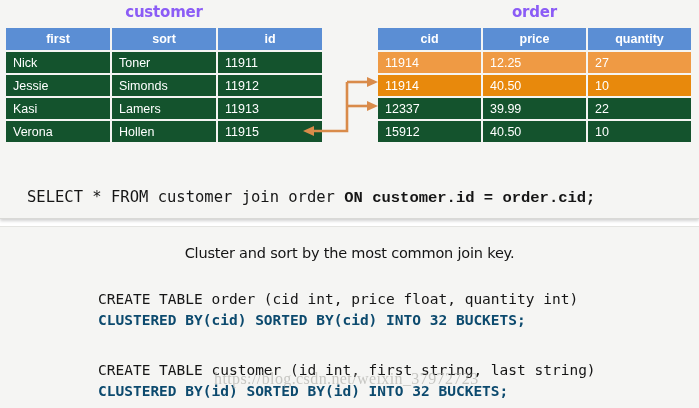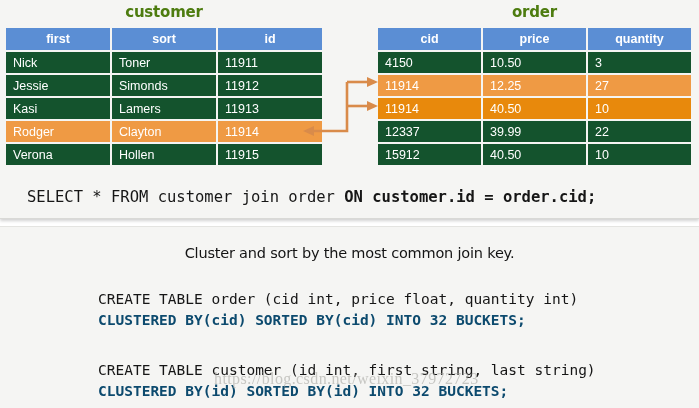--- a/index.html
+++ b/index.html
@@ -25,21 +25,21 @@
     border-bottom: 1px solid #d9d9d6;
     box-shadow: 0 2px 3px rgba(0,0,0,0.18);
     overflow: hidden;
   }
 
   .table-title {
     position: absolute;
     font-family: "DejaVu Sans", sans-serif;
     font-weight: bold;
     font-size: 15px;
-    color: #4d7c0f;
+    color: #8b5cf6;
     text-align: center;
     letter-spacing: -0.2px;
   }
   #customer-title { left: 6px;   top: 3px;  width: 316px; }
   #order-title    { left: 378px; top: 3px;  width: 313px; }
 
   .db-table {
     position: absolute;
     border-collapse: separate;
     border-spacing: 2px;
@@ -83,21 +83,21 @@
   #sql-line {
     position: absolute;
     left: 27px;
     top: 188px;
     font-family: "DejaVu Sans Mono", monospace;
     font-size: 15.5px;
     color: #161616;
     letter-spacing: 0px;
     white-space: nowrap;
   }
-  #sql-line .bold { font-weight: bold; }
+  #sql-line .bold { font-weight: bold; font-family: Liberation Mono, monospace; }
 
   
   #bottom-panel {
     position: absolute;
     left: 0;
     top: 226px;
     width: 699px;
     height: 182px;
     background: #f5f5f3;
     border-top: 1px solid #e4e4e1;
@@ -171,46 +171,36 @@
         <td class="green">Jessie</td>
         <td class="green">Simonds</td>
         <td class="green">11912</td>
       </tr>
       <tr>
         <td class="green">Kasi</td>
         <td class="green">Lamers</td>
         <td class="green">11913</td>
       </tr>
       <tr>
-        <td class="orange">Rodger</td>
-        <td class="orange">Clayton</td>
-        <td class="orange">11914</td>
-      </tr>
-      <tr>
         <td class="green">Verona</td>
         <td class="green">Hollen</td>
         <td class="green">11915</td>
       </tr>
     </tbody>
   </table>
 
   <table class="db-table" id="order-table">
     <thead>
       <tr>
         <th>cid</th>
         <th>price</th>
         <th>quantity</th>
       </tr>
     </thead>
     <tbody>
-      <tr>
-        <td class="green">4150</td>
-        <td class="green">10.50</td>
-        <td class="green">3</td>
-      </tr>
       <tr>
         <td class="orange">11914</td>
         <td class="orange">12.25</td>
         <td class="orange">27</td>
       </tr>
       <tr>
         <td class="orange-dark">11914</td>
         <td class="orange-dark">40.50</td>
         <td class="orange-dark">10</td>
       </tr>

